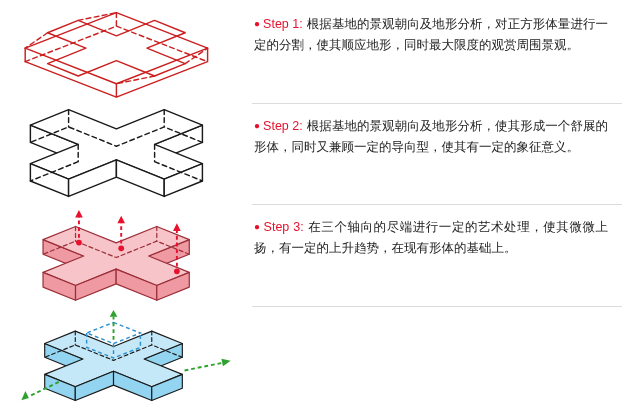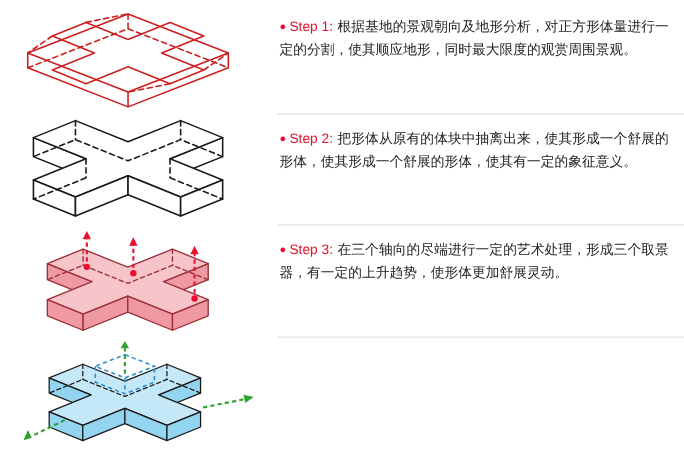--- a/index.html
+++ b/index.html
@@ -69,21 +69,21 @@
           <polygon class="fc ink-ln w" points="25.4,60.1 65.2,76.2 65.2,94.2 25.4,78.1"></polygon>
           <polygon class="fc ink-ln w" points="65.2,76.2 115,56.1 115,74.1 65.2,94.2"></polygon>
           <polygon class="fc ink-ln w" points="115,56.1 164.8,76.2 164.8,94.2 115,74.1"></polygon>
           <polygon class="fc ink-ln w" points="164.8,76.2 204.6,60.1 204.6,78.1 164.8,94.2"></polygon>
           <path class="ln ink-ln dash" d="M204.6,37.9 L164.8,21.8 L115,41.9 L65.2,21.8 L25.4,37.9 M164.8,3.8 L164.8,21.8 M65.2,3.8 L65.2,21.8 M154.8,40 L154.8,58 M75.2,40 L75.2,58 M154.8,58 L204.6,78.1 M75.2,58 L25.4,78.1"></path>
         </g>
       </svg>
     </div>
     <div class="text-cell">
       <p class="step-para">
-        <span class="bullet">●</span><span class="step-label">Step 2:</span><span>把形体从原有的体块中抽离出来，使其形成一个舒展的形体，使其形成一个舒展的形体，使其有一定的象征意义。</span>
+        <span class="bullet">●</span><span class="step-label">Step 2:</span><span>根据基地的景观朝向及地形分析，使其形成一个舒展的形体，同时又兼顾一定的导向型，使其有一定的象征意义。</span>
       </p>
     </div>
   </div>
 
   <div class="row">
     <div class="diagram-cell">
       <svg width="246" height="96" viewBox="0 0 250 100">
         <g transform="translate(17,16) scale(0.85)">
           <polygon class="fc pk-e pk-s" points="154.8,40 204.6,19.9 204.6,37.9 154.8,58"></polygon>
           <polygon class="fc pk-e pk-s" points="25.4,19.9 75.2,40 75.2,58 25.4,37.9"></polygon>
@@ -102,21 +102,21 @@
           <line class="r-ar" x1="120" y1="37" x2="120" y2="15"></line>
           <polygon class="r-f" points="116,16 124,16 120,8"></polygon>
           <circle class="r-f" cx="178" cy="66" r="3"></circle>
           <line class="r-ar" x1="178" y1="61" x2="178" y2="23"></line>
           <polygon class="r-f" points="174,24 182,24 178,16"></polygon>
         </g>
       </svg>
     </div>
     <div class="text-cell">
       <p class="step-para">
-        <span class="bullet">●</span><span class="step-label">Step 3:</span><span>在三个轴向的尽端进行一定的艺术处理，形成三个取景器，有一定的上升趋势，使形体更加舒展灵动。</span>
+        <span class="bullet">●</span><span class="step-label">Step 3:</span><span>在三个轴向的尽端进行一定的艺术处理，使其微微上扬，有一定的上升趋势，在现有形体的基础上。</span>
       </p>
     </div>
   </div>
 
   <div class="row">
     <div class="diagram-cell">
       <svg width="246" height="96" viewBox="0 0 250 100">
         <g transform="translate(20,20) scale(0.8)">
           <polygon class="fc ink-ln bl-s" points="154.8,40 204.6,19.9 204.6,37.9 154.8,58"></polygon>
           <polygon class="fc ink-ln bl-s" points="25.4,19.9 75.2,40 75.2,58 25.4,37.9"></polygon>

